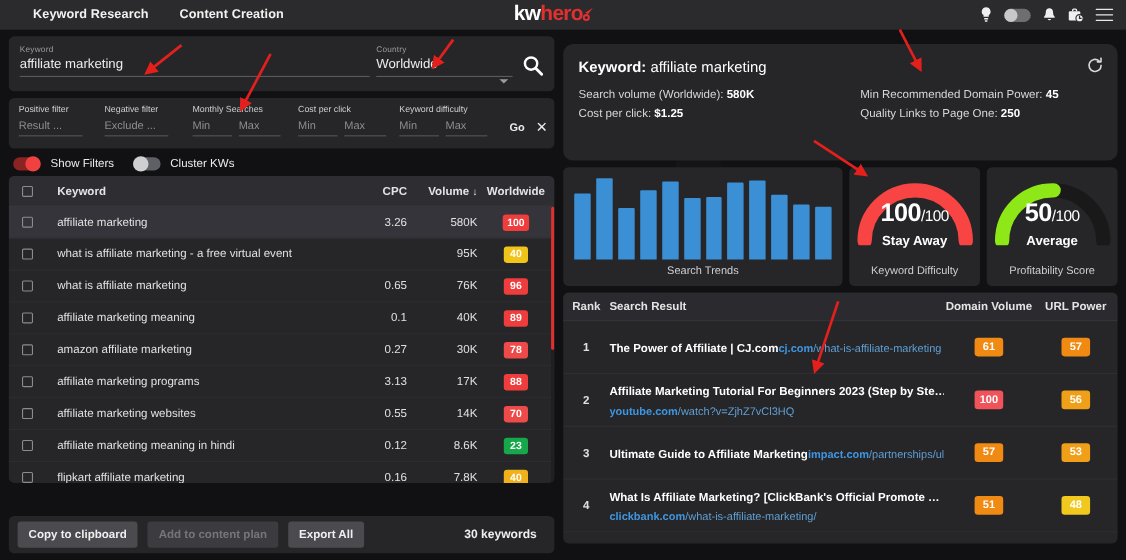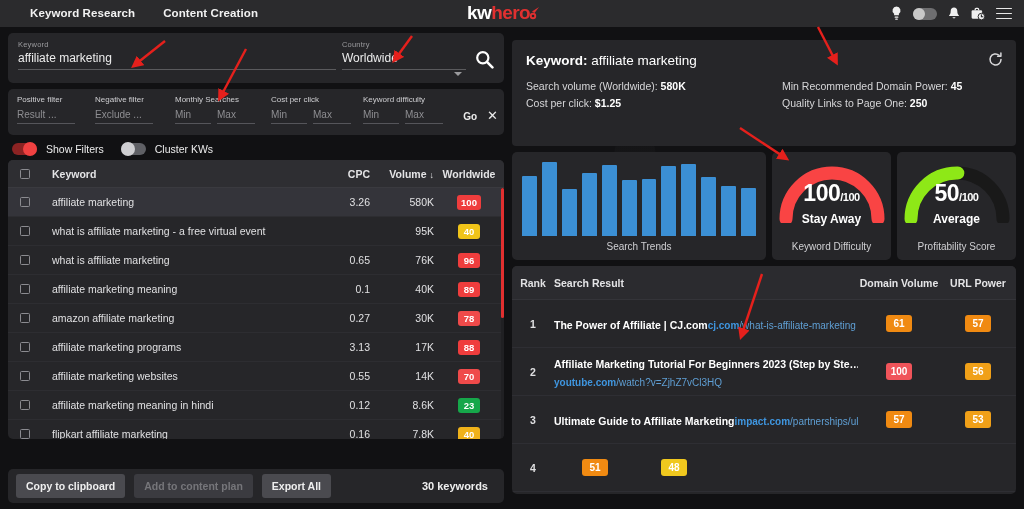--- a/index.html
+++ b/index.html
@@ -130,21 +130,21 @@
   }
   .fbtn{
     font-size:10.5px; font-weight:bold; color:#efefef; background:#4a4a4f;
     border-radius:3px; padding:6px 10px; margin-right:9px; cursor:pointer; white-space:nowrap;
   }
   .fbtn.disabled{ color:#76767a; background:#3b3b40; cursor:default; }
   .kwcount{ margin-left:auto; font-size:11px; font-weight:bold; color:#efefef; padding-right:8px;}
 
   
   .right-col{ position:absolute; left:512px; top:40px; width:504px; }
-  .info-card{ position:relative; height:106px; background:#262629; border-radius:4px; padding:13px 14px; }
+  .info-card{ position:relative; height:106px; background:#262629; border-radius:9px; padding:13px 14px; }
   .info-title{ font-size:13.5px; color:#ffffff; }
   .info-title b{ font-weight:bold; }
   .info-title span{ font-weight:normal; }
   .info-grid{ display:flex; margin-top:12px; }
   .info-left{ width:256px; }
   .info-right{ flex:1; }
   .iline{ font-size:10.5px; color:#d6d6d8; margin-bottom:5px; }
   .iline b{ color:#ffffff; font-weight:bold; }
   .refresh{ position:absolute; right:13px; top:12px; cursor:pointer; }
 
@@ -152,28 +152,28 @@
   .trend-card{ width:254px; height:108px; background:#262629; border-radius:5px; position:relative; }
   .bars{ position:absolute; left:10px; right:10px; top:10px; height:74px; display:flex; align-items:flex-end; gap:5px;}
   .bar{ flex:1; background:#3b8fd4; border-radius:1px 1px 0 0; }
   .trend-label{ position:absolute; bottom:8px; left:0; right:0; text-align:center; font-size:10px; color:#cfcfd2;}
   .gauge-card{ flex:1; height:108px; background:#262629; border-radius:5px; position:relative; }
   .gauge-wrap{ position:absolute; left:0; right:0; top:9px; display:flex; justify-content:center; }
   .gnum{
     position:absolute; left:0; right:0; top:28px; text-align:center;
     font-size:23px; font-weight:bold; color:#ffffff; letter-spacing:-.5px;
   }
-  .gnum sub{ font-size:11px; font-weight:bold; vertical-align:baseline; }
+  .gnum sub{ font-size:14px; font-weight:normal; vertical-align:baseline; }
   .gverdict{ position:absolute; left:0; right:0; top:60px; text-align:center; font-size:12px; font-weight:bold; color:#ffffff;}
   .gcaption{ position:absolute; left:0; right:0; bottom:8px; text-align:center; font-size:10px; color:#cfcfd2;}
 
   
   .serp-card{ margin-top:6px; height:228px; background:#262629; border-radius:5px; overflow:hidden; position:relative;}
   .serp-head{
-    display:flex; align-items:center; height:34px; font-size:10.5px; color:#e4e4e6; font-weight:bold;
+    display:flex; align-items:center; height:26px; font-size:10.5px; color:#e4e4e6; font-weight:bold;
     border-bottom:1px solid #343439; background:#2b2b2f;
   }
   .serp-row{ display:flex; align-items:center; height:48px; border-bottom:1px solid #2e2e33; }
   .s-rank{ width:42px; text-align:center; font-size:10.5px; color:#e0e0e2; font-weight:bold;}
   .serp-head .s-rank{ font-weight:bold; }
   .s-res{ flex:1; padding-right:8px; overflow:hidden; }
   .s-title{
     font-size:10.5px; color:#ffffff; font-weight:bold; white-space:nowrap;
     overflow:hidden; text-overflow:ellipsis; margin-bottom:6px;
   }
@@ -550,20 +550,21 @@
             <span class="s-res"><span class="s-title">Ultimate Guide to Affiliate Marketing</span><span class="s-url"><span class="dom">impact.com</span><span class="path">/partnerships/ultimate-guide-to-affiliate-mar…</span></span></span>
             <span class="s-dp">
               <span class="pbadge" style="background: rgb(240, 138, 18);">57</span>
             </span>
             <span class="s-up">
               <span class="pbadge" style="background: rgb(240, 160, 24);">53</span>
             </span>
           </div>
           <div class="serp-row">
             <span class="s-rank">4</span>
+            <span class="s-res"><span class="s-title">What Is Affiliate Marketing? [ClickBank's Official Promote …</span><span class="s-url"><span class="dom">clickbank.com</span><span class="path">/what-is-affiliate-marketing/</span></span></span>
             <span class="s-dp">
               <span class="pbadge" style="background: rgb(240, 138, 18);">51</span>
             </span>
             <span class="s-up">
               <span class="pbadge" style="background: rgb(240, 200, 30);">48</span>
             </span>
           </div>
         </div>
     </div>
   </div>

